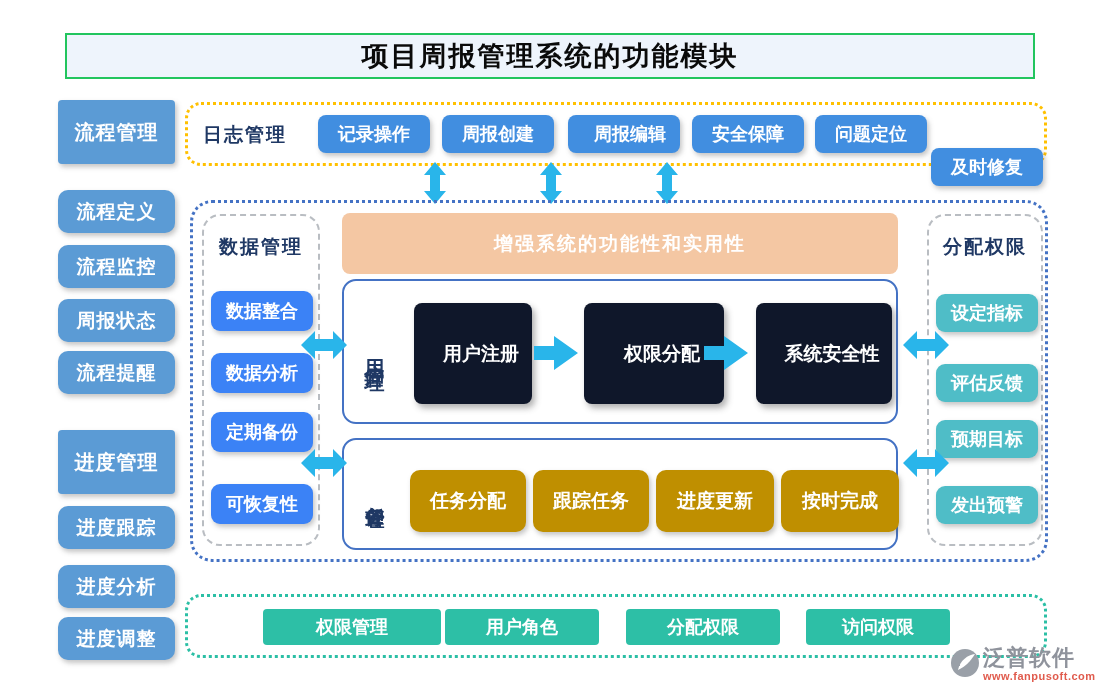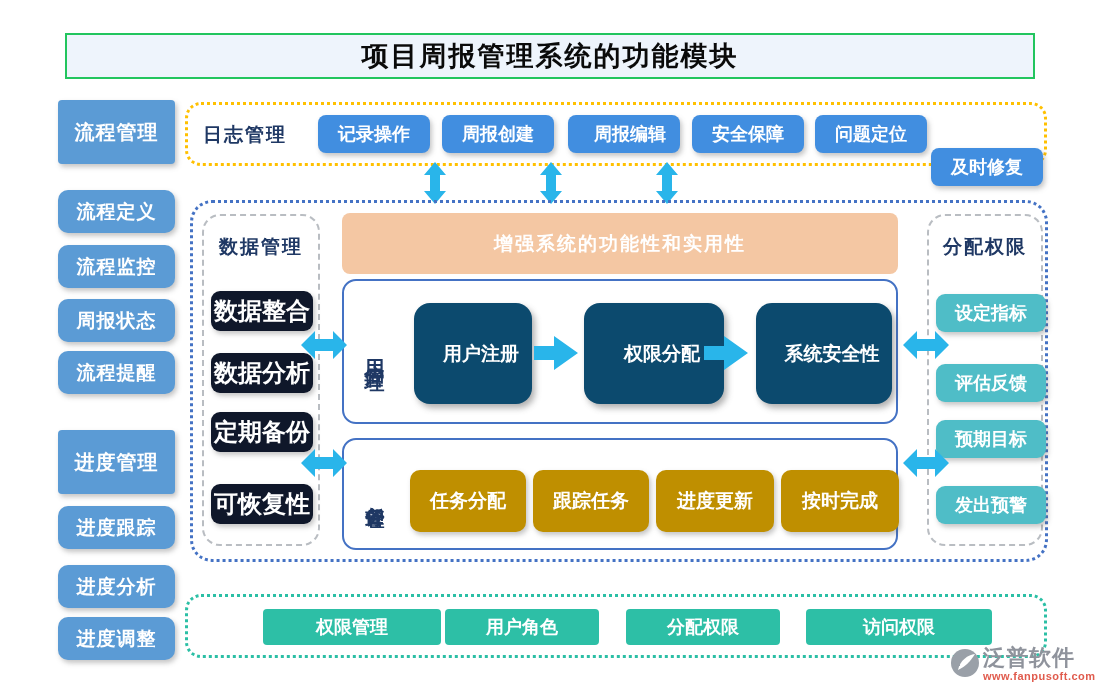--- a/index.html
+++ b/index.html
@@ -31,42 +31,42 @@
   .section-label {
     position:absolute; color:#1f3864; font-weight:bold; font-size:19px;
     font-family:"Liberation Serif", serif; letter-spacing:2px;
   }
 
   .log-btn { width:112px; height:38px; background:#418ee0; border-radius:8px; font-size:18px; top:115px; }
 
   .inner-dashed {
     position:absolute; border:2px dashed #b9bdc2; border-radius:18px; background:#fff;
   }
-  .green-btn { width:102px; height:40px; background:#0f172a; border-radius:9px; font-size:24px; }
-  .teal-btn  { width:110px; height:38px; background:#4fbdc7; border-radius:9px; font-size:18px; }
+  .green-btn { width:102px; height:40px; background:#3b82f6; border-radius:9px; font-size:18px; }
+  .teal-btn  { width:102px; height:38px; background:#4fbdc7; border-radius:9px; font-size:18px; }
 
   .banner {
     position:absolute; left:342px; top:213px; width:556px; height:61px;
     background:#f4c7a3; border-radius:8px;
     display:flex; align-items:center; justify-content:center;
     color:#ffffff; font-weight:bold; font-size:19px; letter-spacing:2px;
     font-family:"Liberation Serif", serif;
   }
 
   .flow-box {
     position:absolute; left:342px; background:#ffffff;
     border:2px solid #4472c4; border-radius:14px;
   }
   .v-label {
     position:absolute; left:18px; top:50%; transform:translateY(-50%);
     writing-mode:vertical-rl; text-orientation:upright;
     color:#1f3864; font-weight:bold; font-size:20px; letter-spacing:4px;
     font-family:"Liberation Serif", serif;
   }
-  .flow-btn { background:#0c4a6e; border-radius:16px; font-size:19px; box-shadow:3px 4px 6px rgba(80,80,80,0.45);padding-left:16px; }
+  .flow-btn { background:#0f172a; border-radius:8px; font-size:19px; box-shadow:3px 4px 6px rgba(80,80,80,0.45);padding-left:16px; }
   .gold-btn { background:#bf8f00; border-radius:10px; font-size:19px; }
 
   .perm-btn { top:609px; height:36px; background:#2dbfa6; border-radius:4px; font-size:18px; box-shadow:none; }
 
   .arrow-svg { position:absolute; }
 
   .logo { position:absolute; left:950px; top:646px; display:flex; align-items:flex-start; }
   .logo-mark { width:30px; height:30px; margin-top:2px; }
   .logo-text { margin-left:3px; }
   .logo-name { color:#8f939c; font-size:22px; font-weight:bold; font-family:"Liberation Serif", serif; letter-spacing:1px; line-height:24px; }
@@ -159,21 +159,21 @@
       <polygon points="0,14 14,0 14,8 32,8 32,0 46,14 32,28 32,20 14,20 14,28" fill="#29b5ea"></polygon>
     </svg>
   <svg class="arrow-svg" style="left:903px; top:449px;" width="46" height="28">
       <polygon points="0,14 14,0 14,8 32,8 32,0 46,14 32,28 32,20 14,20 14,28" fill="#29b5ea"></polygon>
     </svg>
 
   <div class="dashed-section perm-section"></div>
   <div class="btn perm-btn" style="left:263px; width:178px;">权限管理</div>
   <div class="btn perm-btn" style="left:445px; width:154px;">用户角色</div>
   <div class="btn perm-btn" style="left:626px; width:154px;">分配权限</div>
-  <div class="btn perm-btn" style="left:806px; width:186px;">访问权限</div>
+  <div class="btn perm-btn" style="left:806px; width:144px;">访问权限</div>
 
   <div class="logo">
     <svg class="logo-mark" viewBox="0 0 30 30">
       <circle cx="15" cy="15" r="14" fill="#9aa0a8"></circle>
       <path d="M8 22 C10 12, 18 7, 25 6 C20 14, 16 18, 8 22 Z" fill="#ffffff"></path>
       <rect x="4" y="13" width="6" height="5" fill="#9aa0a8"></rect>
     </svg>
     <div class="logo-text">
       <div class="logo-name">泛普软件</div>
       <div class="logo-url">www.fanpusoft.com</div>

